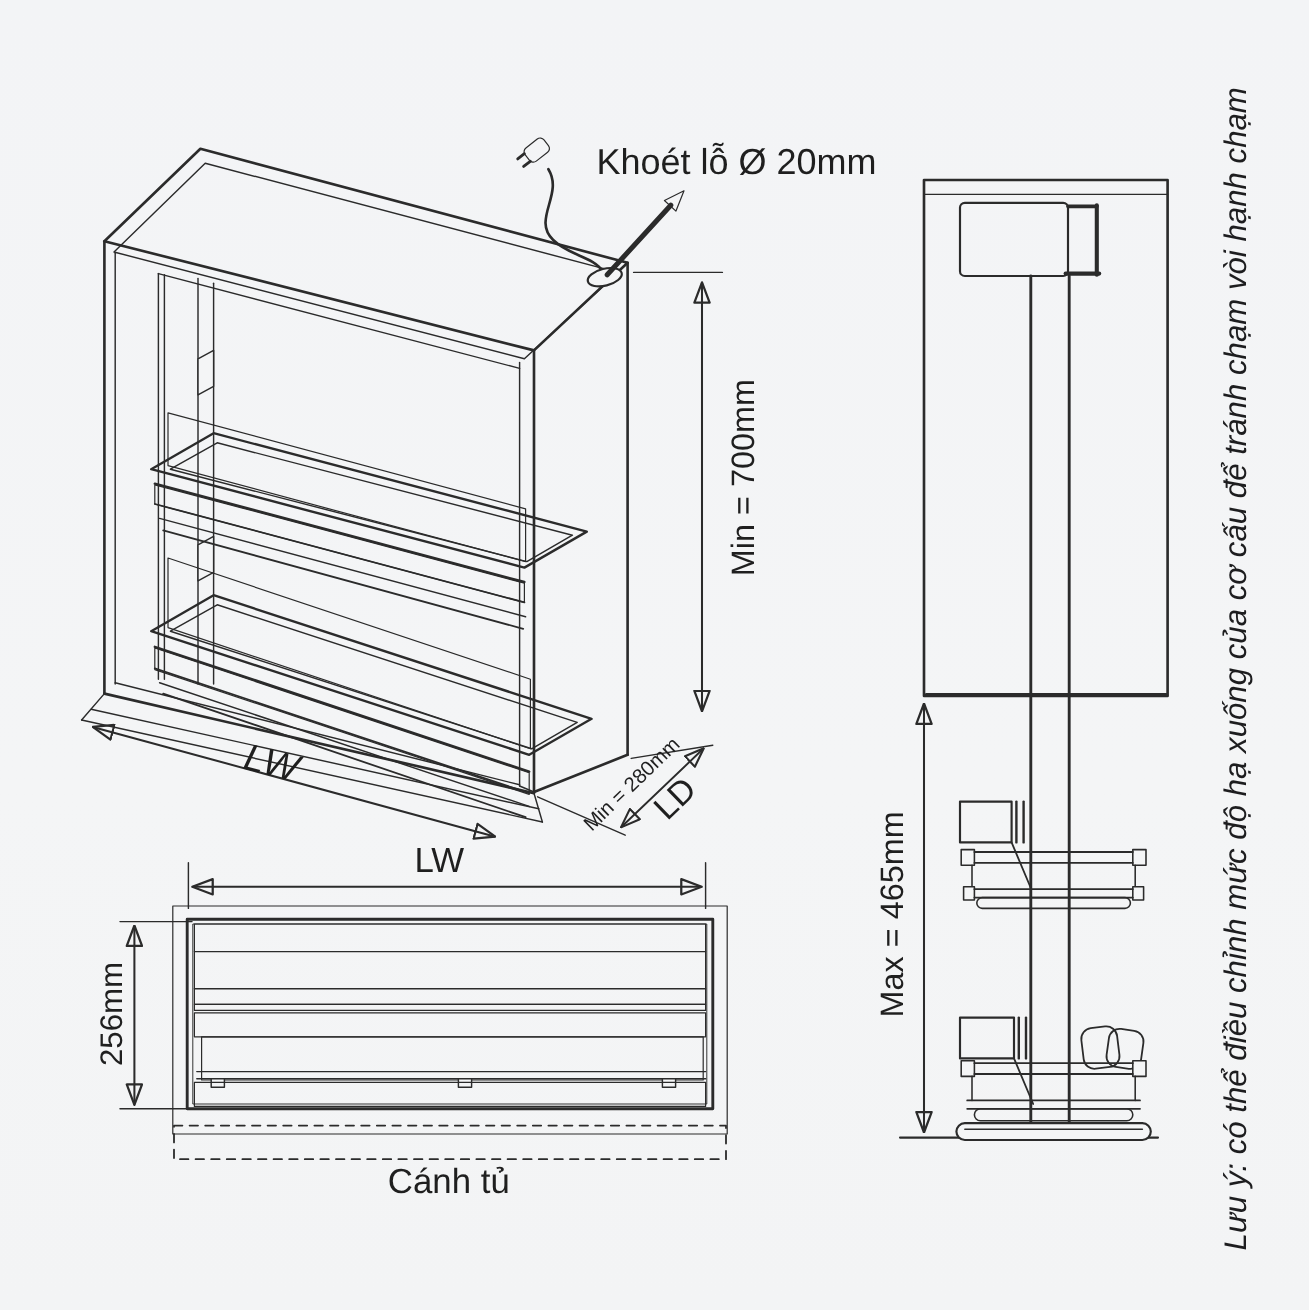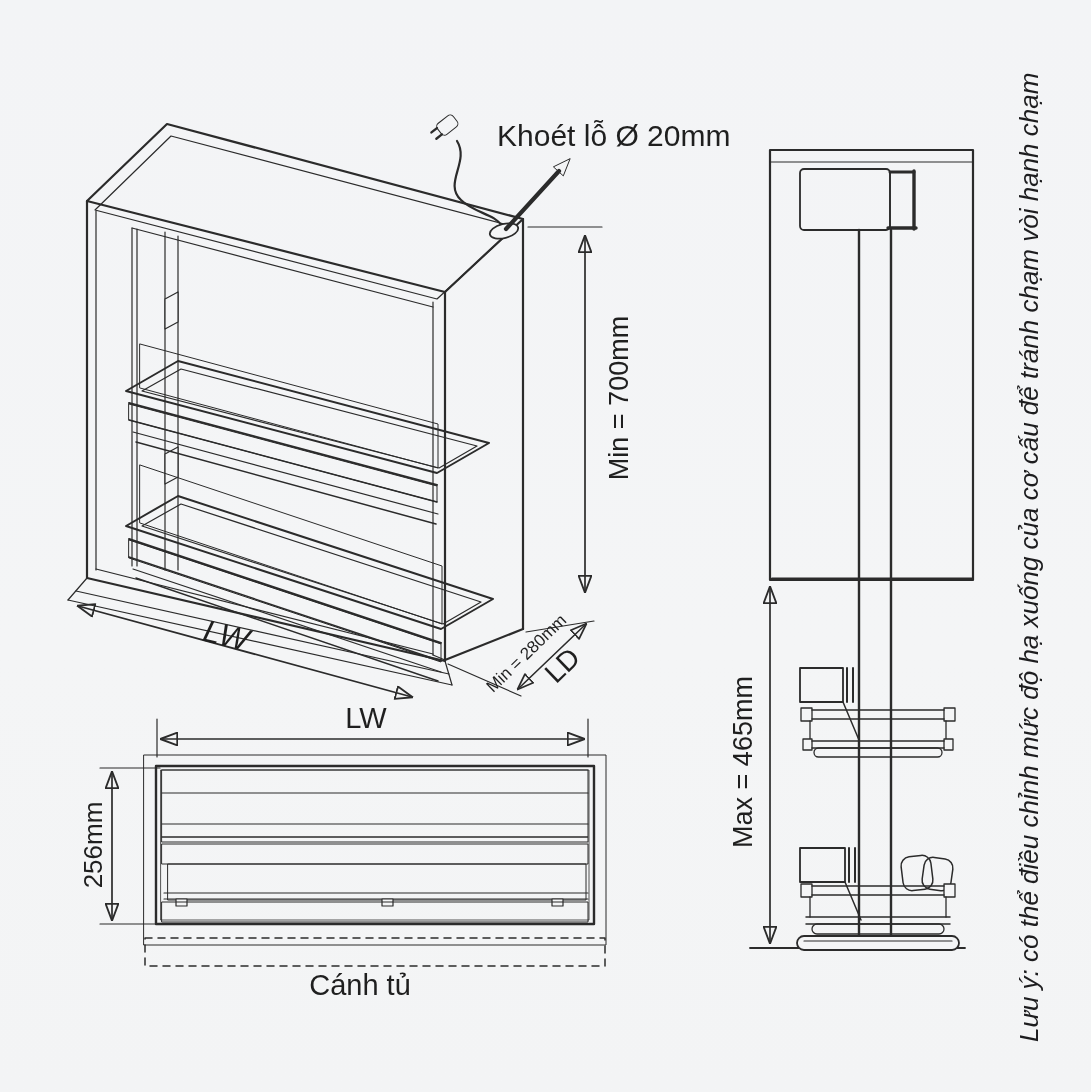--- a/index.html
+++ b/index.html
@@ -227,19 +227,19 @@
   <div class="lbl f31 r15 it" style="left:226px;top:636px;">LW</div>
 
   <div class="lbl f17 r44" style="left:527px;top:654px;">Min = 280mm</div>
 
   <div class="lbl f28 r44" style="left:563px;top:666px;">LD</div>
 
   <div class="lbl f29 ctr" style="left:366px;top:719px;">LW</div>
 
   <div class="lbl f26 r90" style="left:93px;top:845px;">256mm</div>
 
-  <div class="lbl f29 ctr" style="left:360px;top:986px;">Cánh tủ</div>
+  <div class="lbl f29 ctr" style="left:374px;top:986px;">Cánh tủ</div>
 
   <div class="lbl f27 r90" style="left:744px;top:762px;">Max = 465mm</div>
 
   <div class="note">Lưu ý: có thể điều chỉnh mức độ hạ xuống của cơ cấu để tránh chạm vòi  hạnh chạm</div>
 
 </div>
 
 </body></html>

